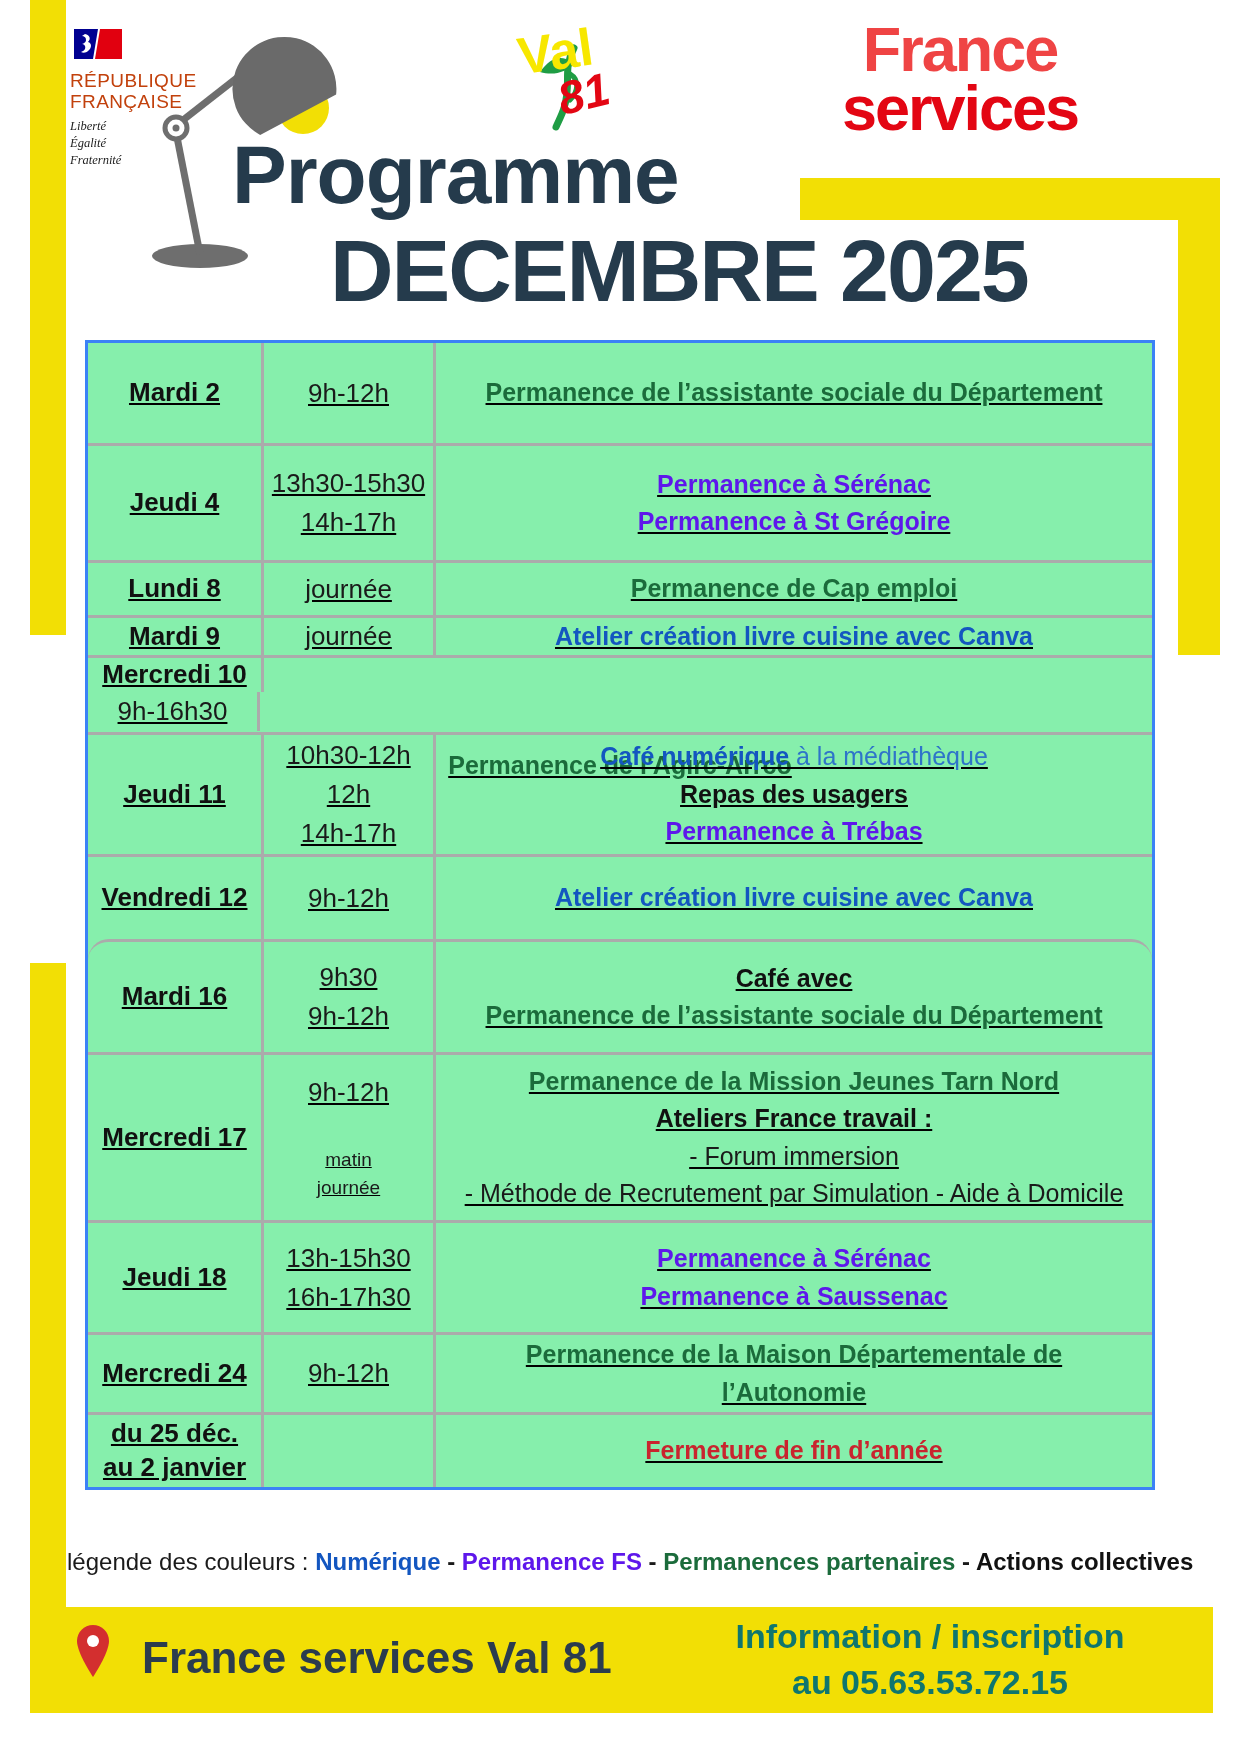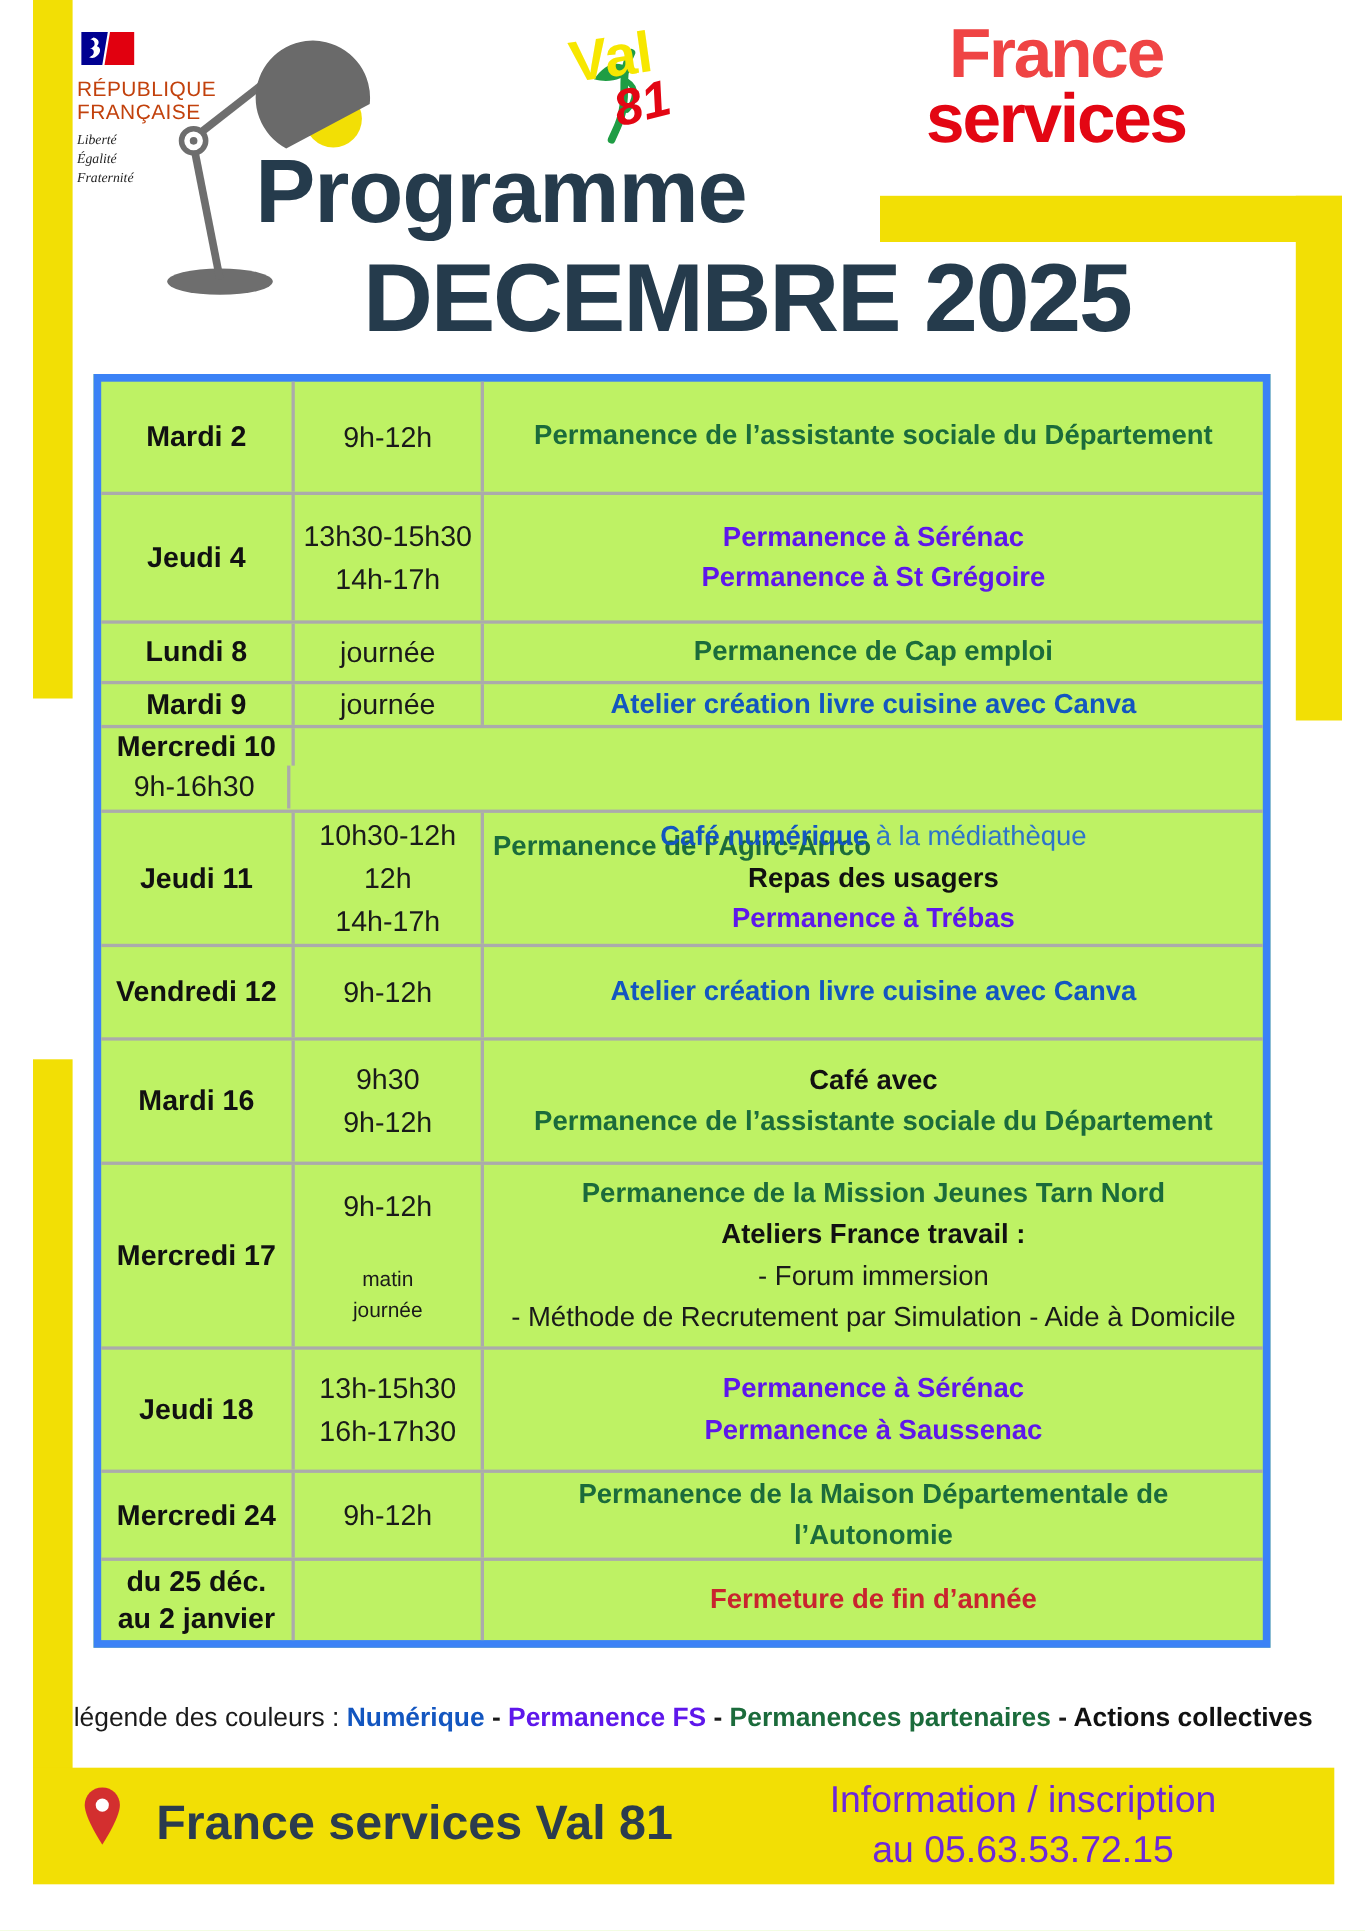--- a/index.html
+++ b/index.html
@@ -22,32 +22,32 @@
   .val81{position:absolute;left:512px;top:14px;}
   .fs-logo{position:absolute;left:820px;top:18px;width:280px;text-align:center;font-weight:800;line-height:1.0;}
   .fs1{font-size:63px;color:#ef4444;letter-spacing:-2px;}
   .fs2{font-size:63px;color:#E30613;letter-spacing:-2px;margin-top:-4px;}
   .title1{position:absolute;left:220px;top:116px;margin:12px;font-size:82px;font-weight:800;
           color:#253B4C;letter-spacing:-1px;}
   .title2{position:absolute;left:330px;top:220px;margin:0;font-size:88px;font-weight:800;
           color:#253B4C;letter-spacing:-2px;}
 
   
-  .schedule{position:absolute;left:85px;top:340px;width:1070px;border:7px solid #3b82f6;
-            box-sizing:border-box;background:#bef264;}
+  .schedule{position:absolute;left:85px;top:340px;width:1070px;border:3px solid #3b82f6;
+            box-sizing:border-box;background:#86efac;text-decoration:underline;}
   .t-row{display:flex;box-sizing:border-box;align-items:stretch;}
   .t-row + .t-row{border-top:3px solid #ABABAB;}
   .t-row:nth-child(1){height:100px;}
   .t-row:nth-child(2){height:117px;}
   .t-row:nth-child(3){height:55px;}
   .t-row:nth-child(4){height:40px;}
   .t-row:nth-child(5){height:77px;flex-direction:column;}
   .t-row:nth-child(6){height:122px;}
   .t-row:nth-child(7){height:85px;}
-  .t-row:nth-child(8){height:113px;}
+  .t-row:nth-child(8){height:113px;border-radius:21px;}
   .t-row:nth-child(9){height:168px;}
   .t-row:nth-child(10){height:112px;}
   .t-row:nth-child(11){height:80px;}
   .t-row:nth-child(12){height:75px;}
   .cell{display:flex;flex-direction:column;justify-content:center;align-items:center;
         box-sizing:border-box;text-align:center;}
   .c-day{width:176px;border-right:3px solid #ABABAB;font-weight:bold;font-size:26px;
          color:#111;line-height:1.3;white-space:pre-line;}
   .c-time{width:172px;border-right:3px solid #ABABAB;font-size:26px;color:#1a1a1a;line-height:1.5;}
   .c-act{flex:1;font-size:25px;line-height:1.5;padding:16px 4px;}
@@ -59,21 +59,21 @@
   
   .legend{position:absolute;left:67px;top:1548px;width:1090px;font-size:24px;color:#1a1a1a;
           white-space:nowrap;}
   .legend .sep,.legend .item{font-weight:bold;}
 
   
   .footer-band{position:absolute;left:30px;top:1607px;width:1183px;height:106px;background:#F2DF05;}
   .pin{position:absolute;left:44px;top:16px;}
   .footer-title{position:absolute;left:112px;top:26px;font-size:44px;font-weight:800;color:#2B3C4E;}
   .footer-info{position:absolute;left:650px;top:7px;width:500px;text-align:center;
-               font-size:34px;font-weight:400;color:#6d28d9;line-height:1.35;}
+               font-size:34px;font-weight:700;color:#0f766e;line-height:1.35;}
 </style>
 </head>
 <body>
 
 <div class="page">
 
   <div class="ybar ybar-left-top"></div>
   <div class="ybar ybar-left-bottom"></div>
   <div class="ybar ybar-top-h"></div>
   <div class="ybar ybar-right-v"></div>

